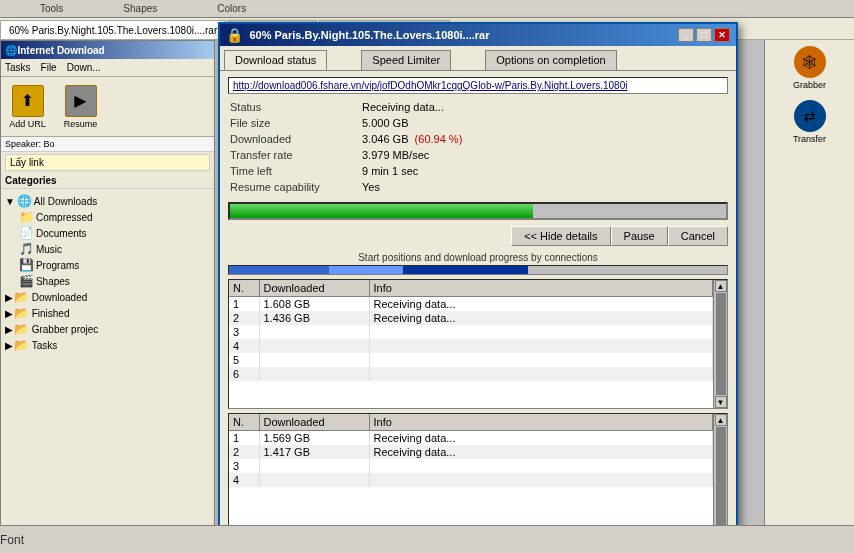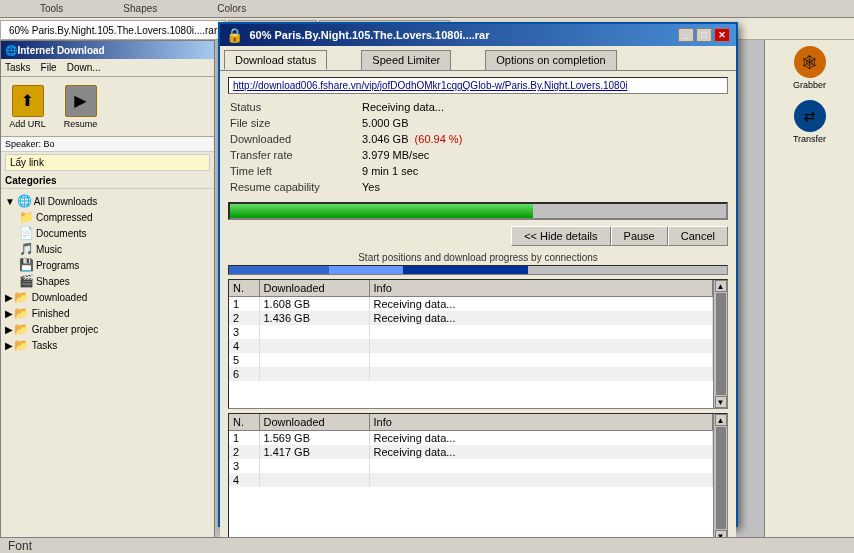--- a/index.html
+++ b/index.html
@@ -350,26 +350,26 @@
     .dl-section-2 {
       margin-top: 2px;
     }
 
     
     .bottom-bar {
       position: absolute;
       bottom: 0;
       left: 0;
       right: 0;
-      height: 16px;
+      height: 28px;
       background: #d4d0c8;
       border-top: 1px solid #808080;
       display: flex;
       align-items: center;
-      padding: 0 8px;
+      padding: 0 0;
     }
     .font-label {
       font-size: 12px;
       color: #333;
     }
 
     
     .right-panel {
       position: absolute;
       top: 40px;

